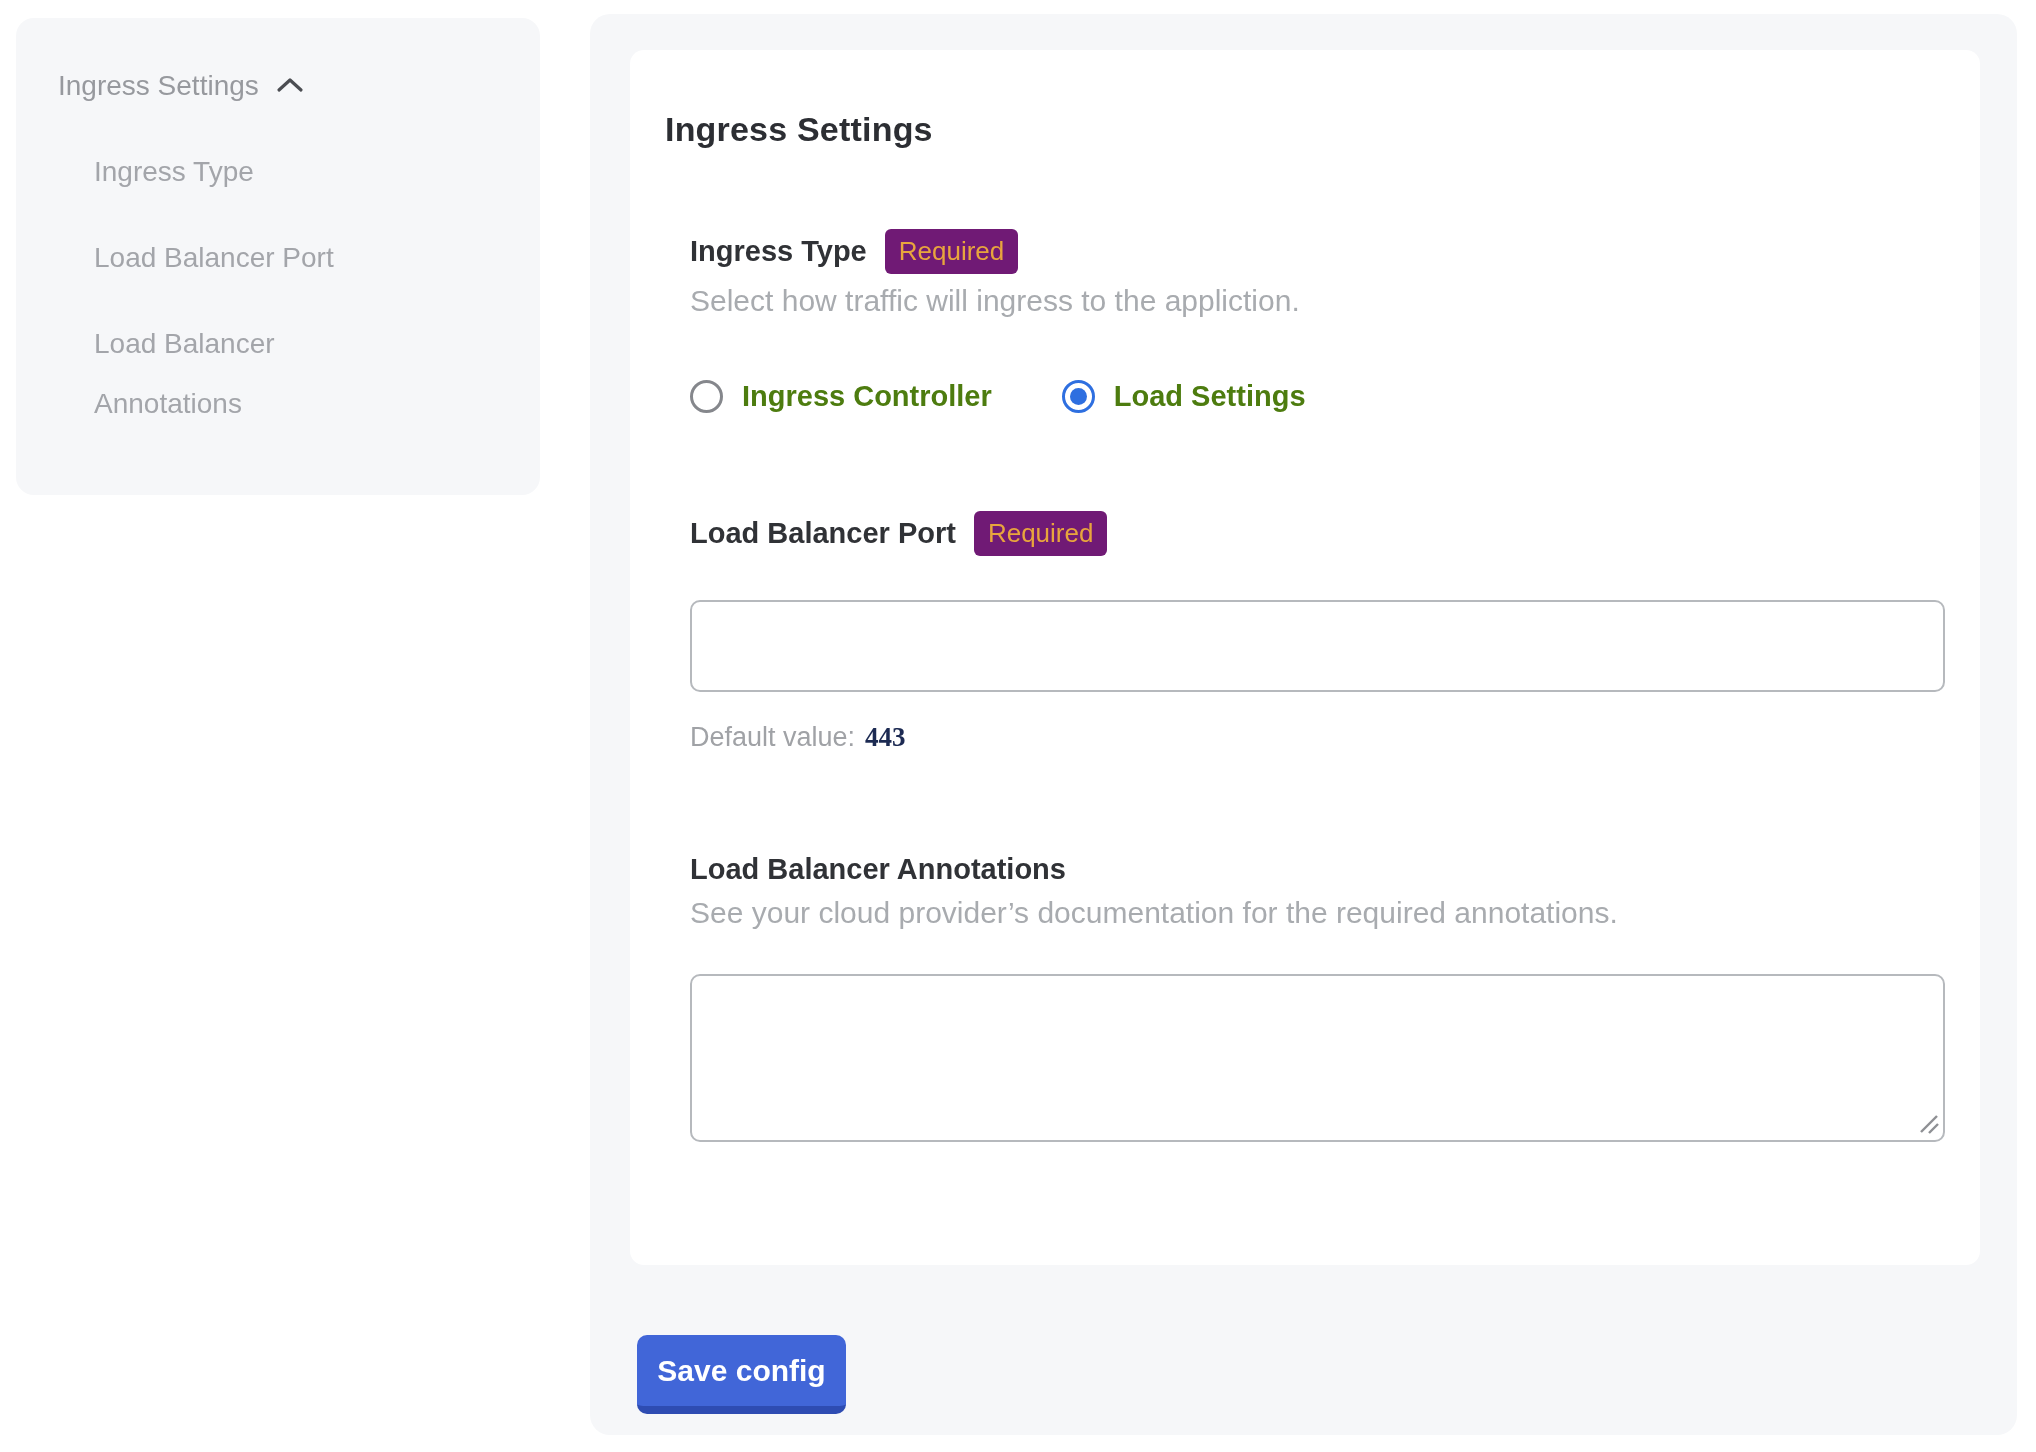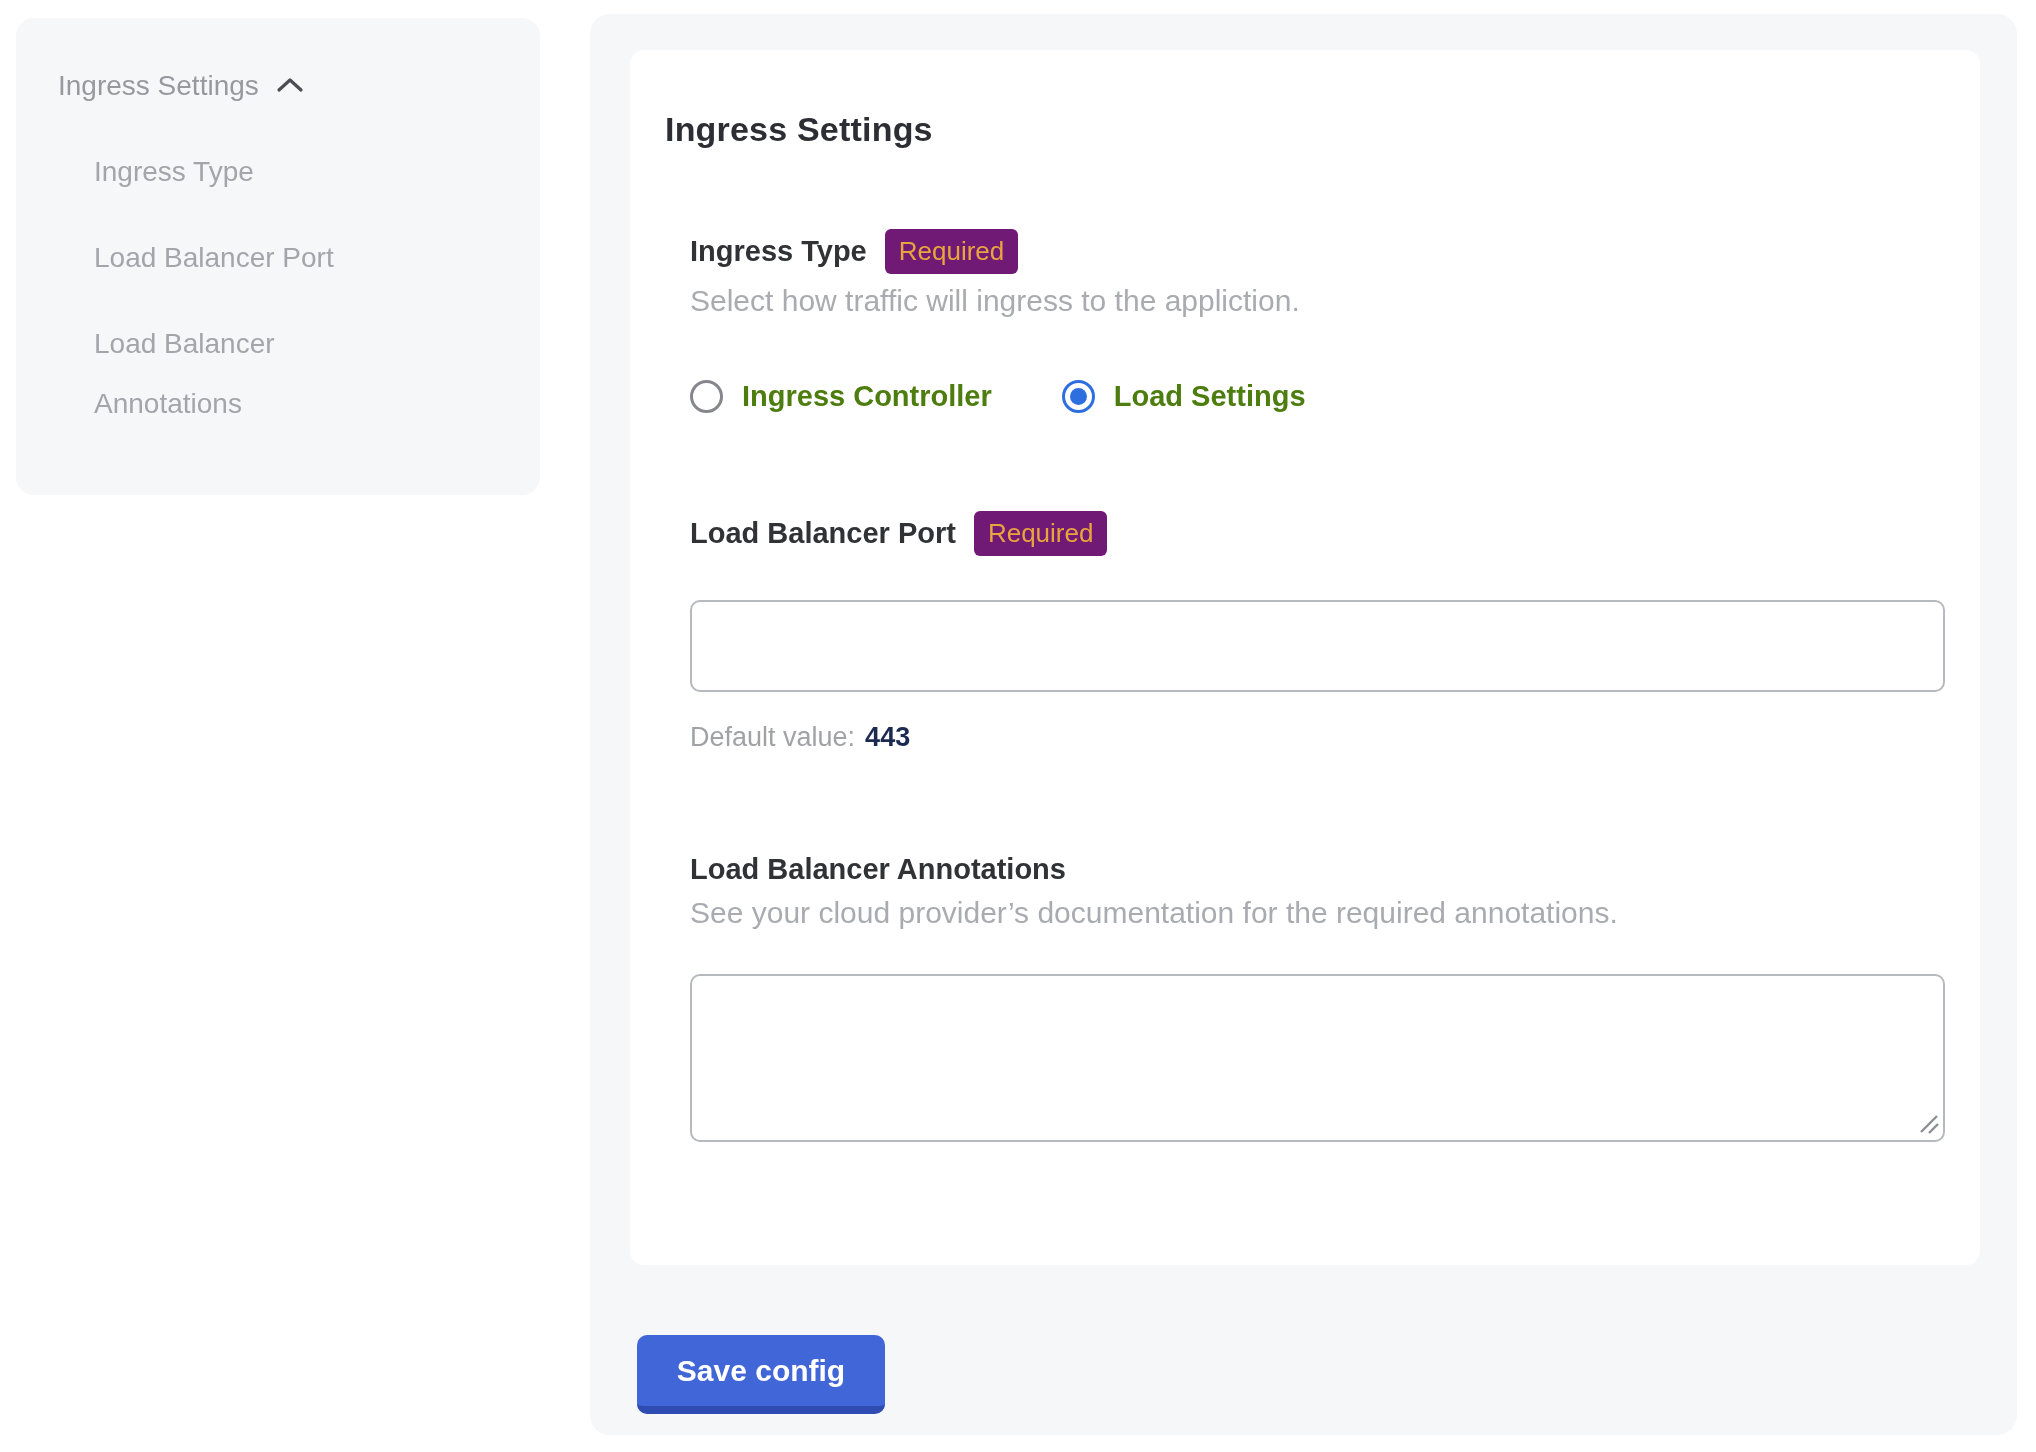--- a/index.html
+++ b/index.html
@@ -103,21 +103,21 @@
     margin-top: 44px;
     width: 1255px; height: 92px;
     border: 2px solid #b6b9bd;
     border-radius: 10px;
     background: #ffffff;
     font-size: 27px; color: #2c2e33;
     padding: 0 20px;
     outline: none;
   }
   .default-line { margin-top: 30px; font-size: 27px; color: #a0a2a6; }
-  .default-value { color: #1c2a52; font-weight: 700; margin-left: 10px; }
+  .default-value { color: #1c2a52; font-weight: 700; margin-left: 10px; font-family: Liberation Serif, serif; }
 
   .textarea-wrap { position: relative; margin-top: 44px; width: 1255px; }
   .text-area {
     display: block;
     width: 1255px; height: 168px;
     border: 2px solid #b6b9bd;
     border-radius: 10px;
     background: #ffffff;
     font-size: 27px; color: #2c2e33;
     padding: 14px 20px;
@@ -128,21 +128,21 @@
   .resize-grip {
     position: absolute; right: 5px; bottom: 7px;
     width: 22px; height: 22px;
     cursor: nwse-resize;
   }
 
   
   .save-button {
     display: block;
     margin: 70px 0 0 47px;
-    width: 248px; height: 79px;
+    width: 209px; height: 79px;
     background: #4166d8;
     border: none;
     border-bottom: 8px solid #2e4cb2;
     border-radius: 10px;
     color: #ffffff;
     font-size: 30px; font-weight: 700;
     font-family: "Liberation Sans", sans-serif;
     cursor: pointer;
   }
 </style>

